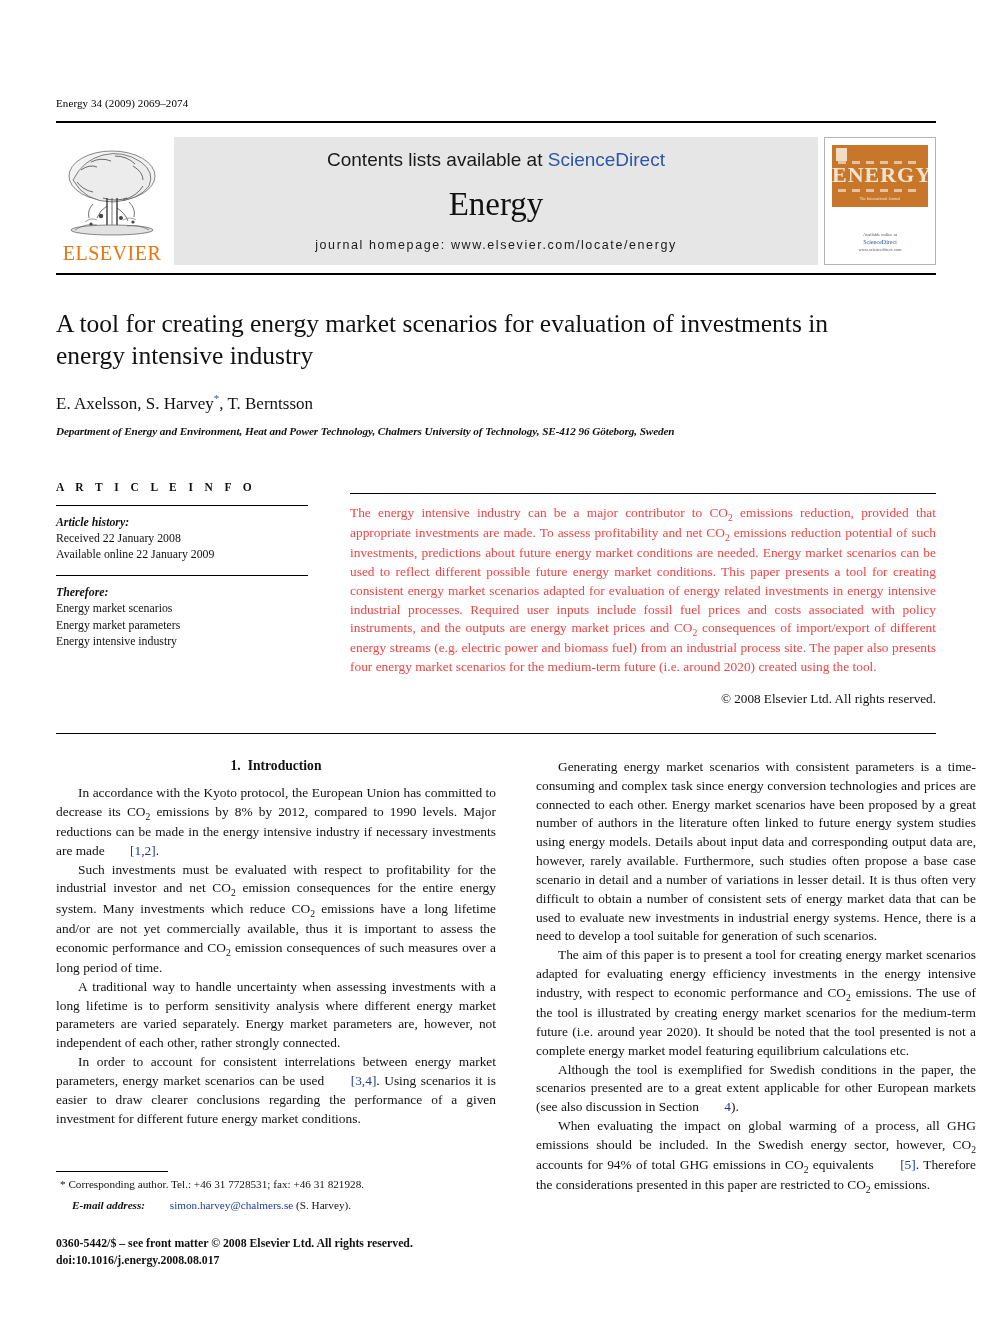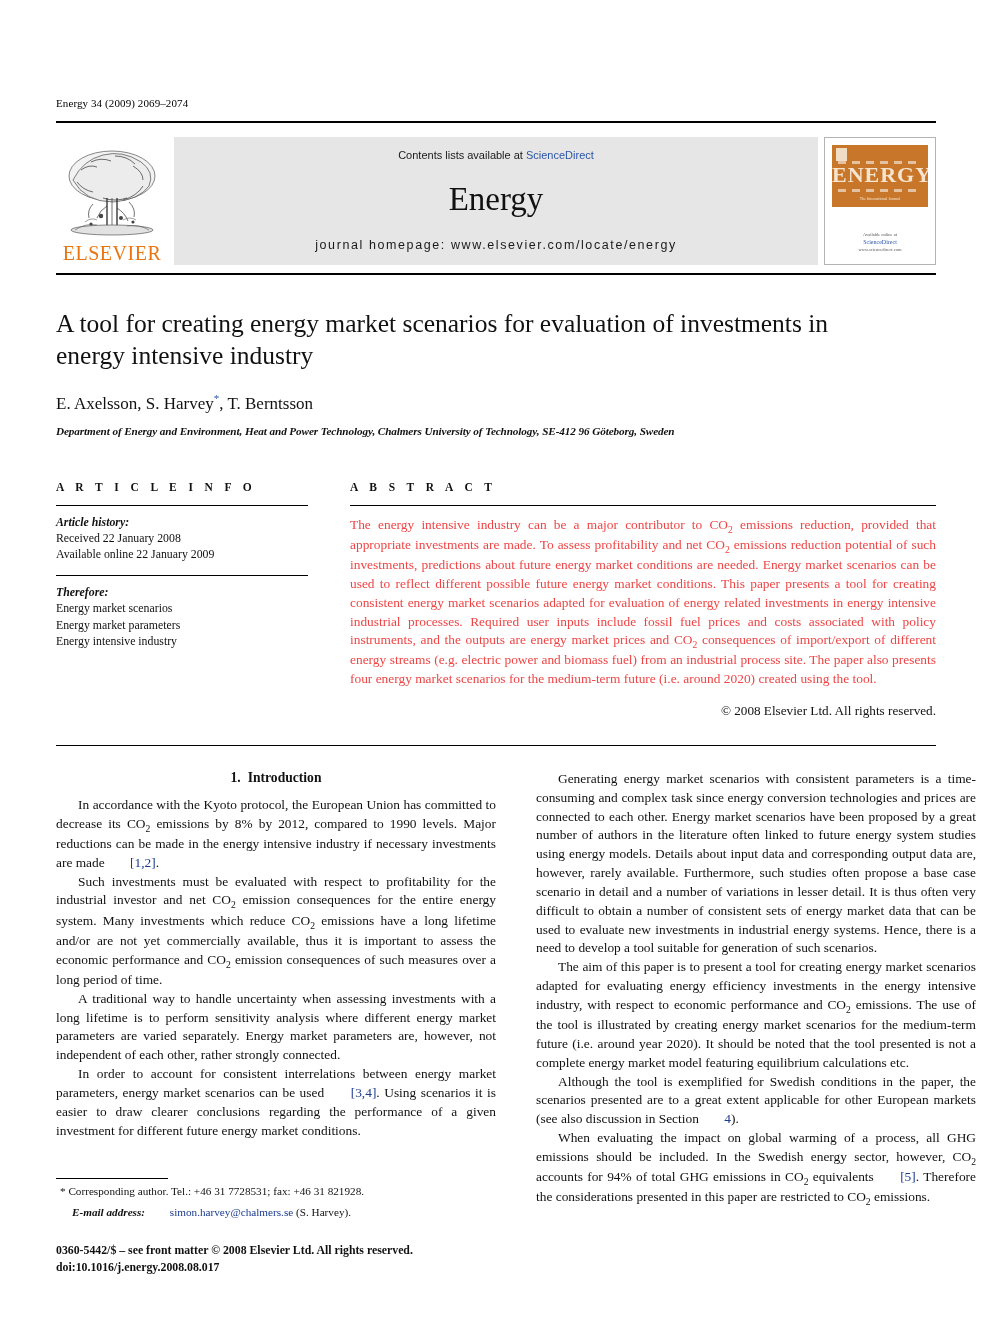--- a/index.html
+++ b/index.html
@@ -70,21 +70,21 @@
     margin-right: 6px;
     display: flex;
     flex-direction: column;
     justify-content: space-between;
     align-items: center;
     padding: 12px 0 13px 0;
     box-sizing: border-box;
   }
   .contents-line {
     font-family: "Liberation Sans", sans-serif;
-    font-size: 11px;
+    font-size: 19px;
     color: #1a1a1a;
     text-align: right;
   }
   .contents-line .sd {
     color: #2c56a8;
   }
   .journal-name {
     font-family: "Liberation Serif", serif;
     font-size: 33px;
     color: #111;
@@ -272,21 +272,21 @@
     color: #111;
     hyphens: auto;
   }
   .lnk { color: #1a3a8f; margin-left: 22px; }
   sub { font-size: 0.72em; }
 
   
   .footer {
     position: absolute;
     left: 56px;
-    bottom: 48px;
+    bottom: 55px;
     width: 440px;
   }
   .foot-rule {
     border-top: 1.2px solid #000;
     width: 112px;
   }
   .foot-note {
     font-size: 11.2px;
     line-height: 1.42;
     margin-top: 5px;
@@ -380,21 +380,20 @@
       <div class="info-rule"></div>
       <div class="info-group">
         <div class="info-head">Therefore:</div>
         <div class="info-line">Energy market scenarios</div>
         <div class="info-line">Energy market parameters</div>
         <div class="info-line">Energy intensive industry</div>
       </div>
     </div>
 
     <div class="col-abstract">
-      <div class="sec-label">A B S T R A C T</div>
       <div class="thin-rule"></div>
       <div class="abstract-text"><span>The energy intensive industry can be a major contributor to CO</span><sub>2</sub><span> emissions reduction, provided that appropriate investments are made. To assess profitability and net CO</span><sub>2</sub><span> emissions reduction potential of such investments, predictions about future energy market conditions are needed. Energy market scenarios can be used to reflect different possible future energy market conditions. This paper presents a tool for creating consistent energy market scenarios adapted for evaluation of energy related investments in energy intensive industrial processes. Required user inputs include fossil fuel prices and costs associated with policy instruments, and the outputs are energy market prices and CO</span><sub>2</sub><span> consequences of import/export of different energy streams (e.g. electric power and biomass fuel) from an industrial process site. The paper also presents four energy market scenarios for the medium-term future (i.e. around 2020) created using the tool.</span></div>
       <div class="copyright">© 2008 Elsevier Ltd. All rights reserved.</div>
     </div>
   </div>
 
   <div class="body-rule"></div>
 
   <div class="body-cols">
     <div class="bcol left">

